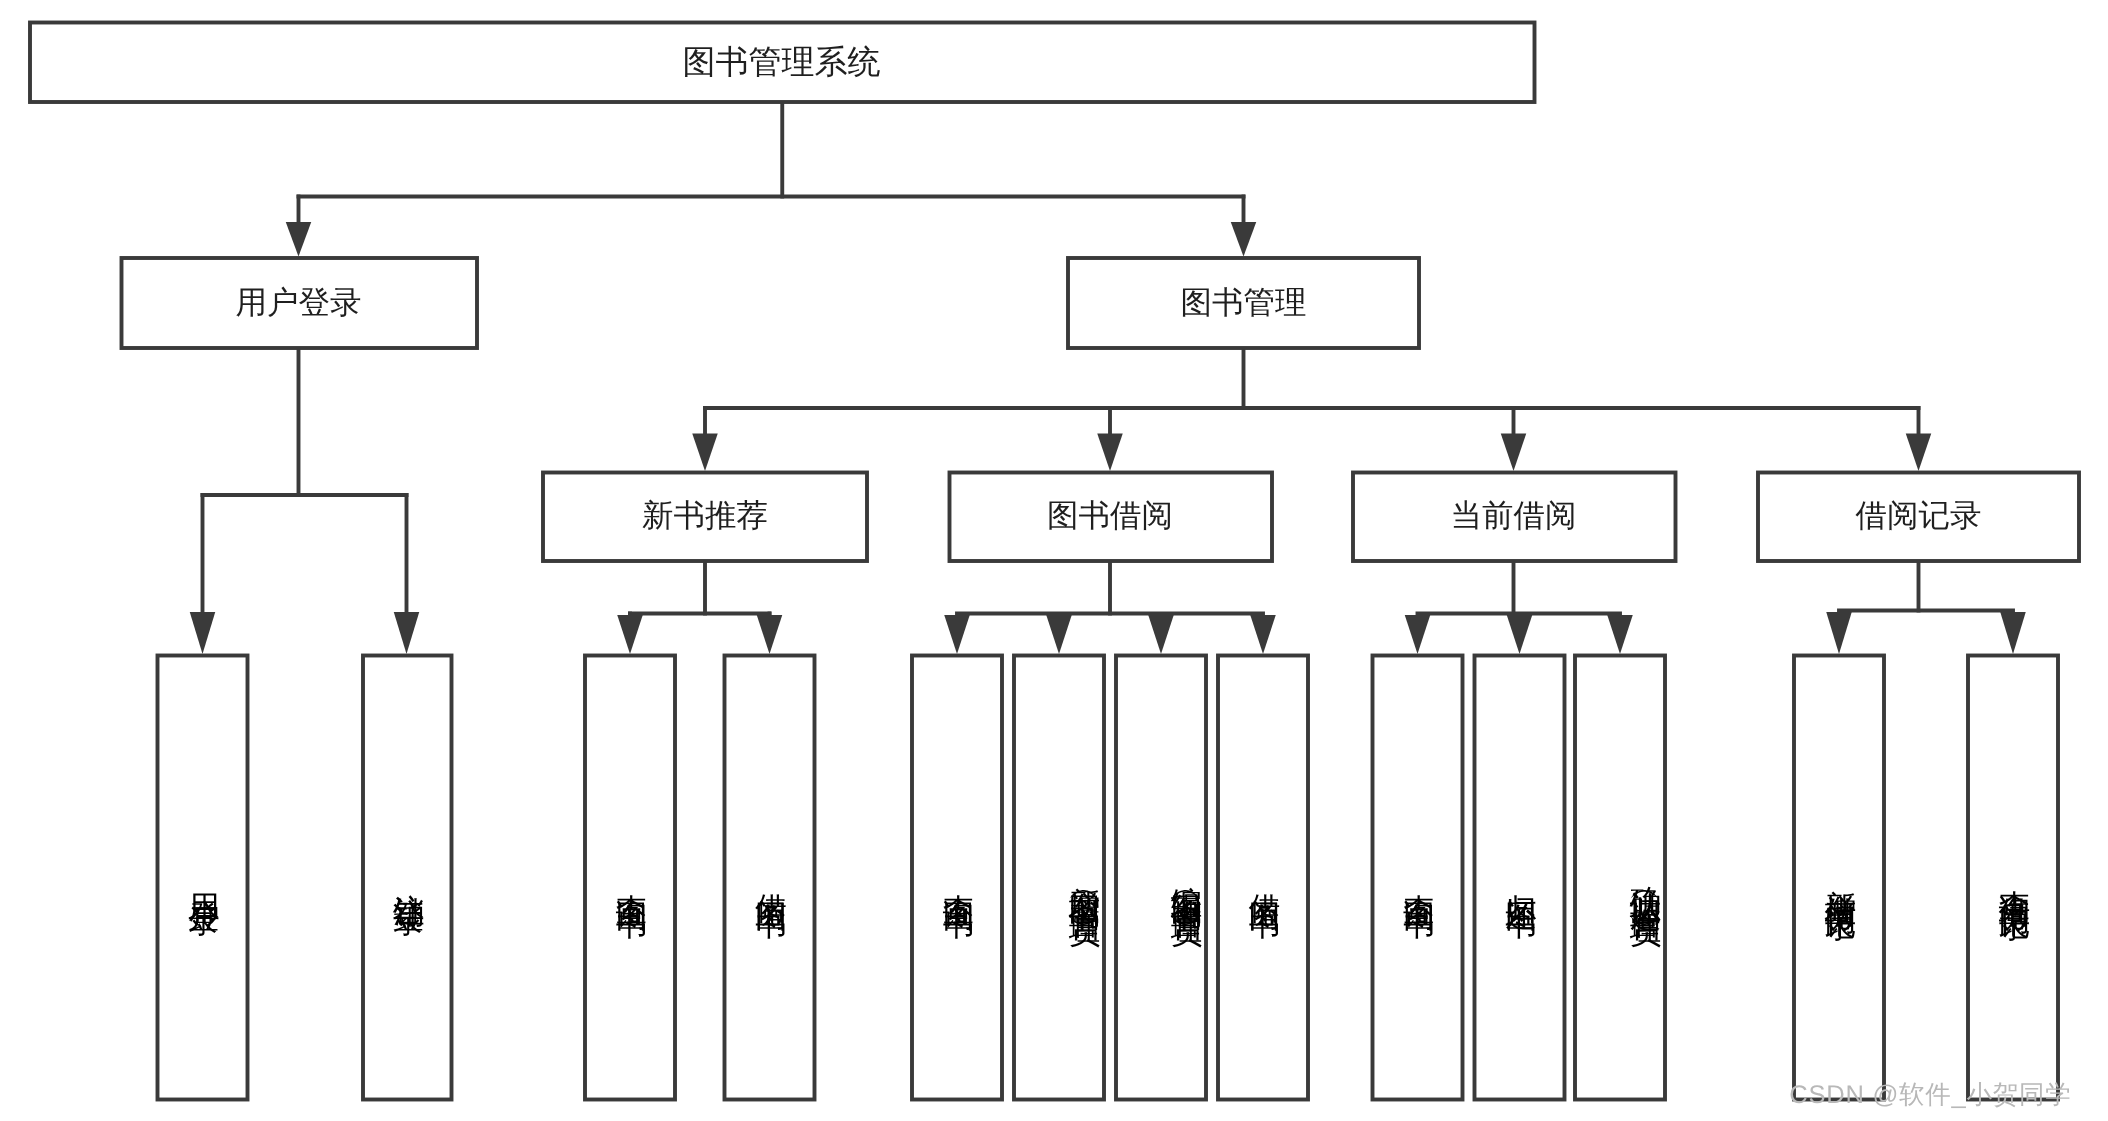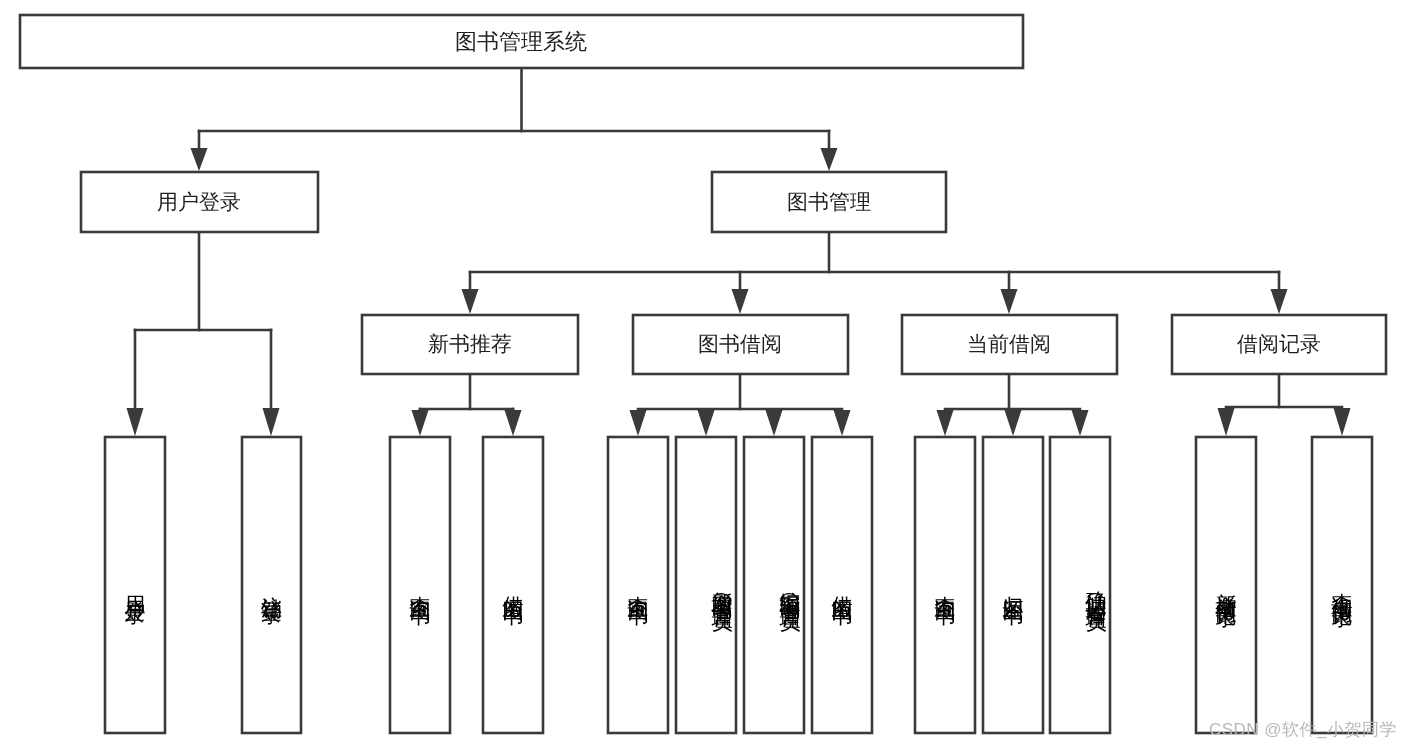--- a/index.html
+++ b/index.html
@@ -54,21 +54,21 @@
     stroke-width: 2.6;
     fill: none;
     stroke-linecap: square;
   }
   .arrow-head {
     fill: #3a3a3a;
     stroke: none;
   }
   .watermark {
     position: absolute;
-    right: 8px;
+    right: 24px;
     bottom: 6px;
     font-family: "Liberation Sans", "DejaVu Sans", sans-serif;
     font-size: 17px;
     color: #b8b8b8;
     white-space: nowrap;
     letter-spacing: 0.5px;
   }
 </style>
 </head>
 <body>

